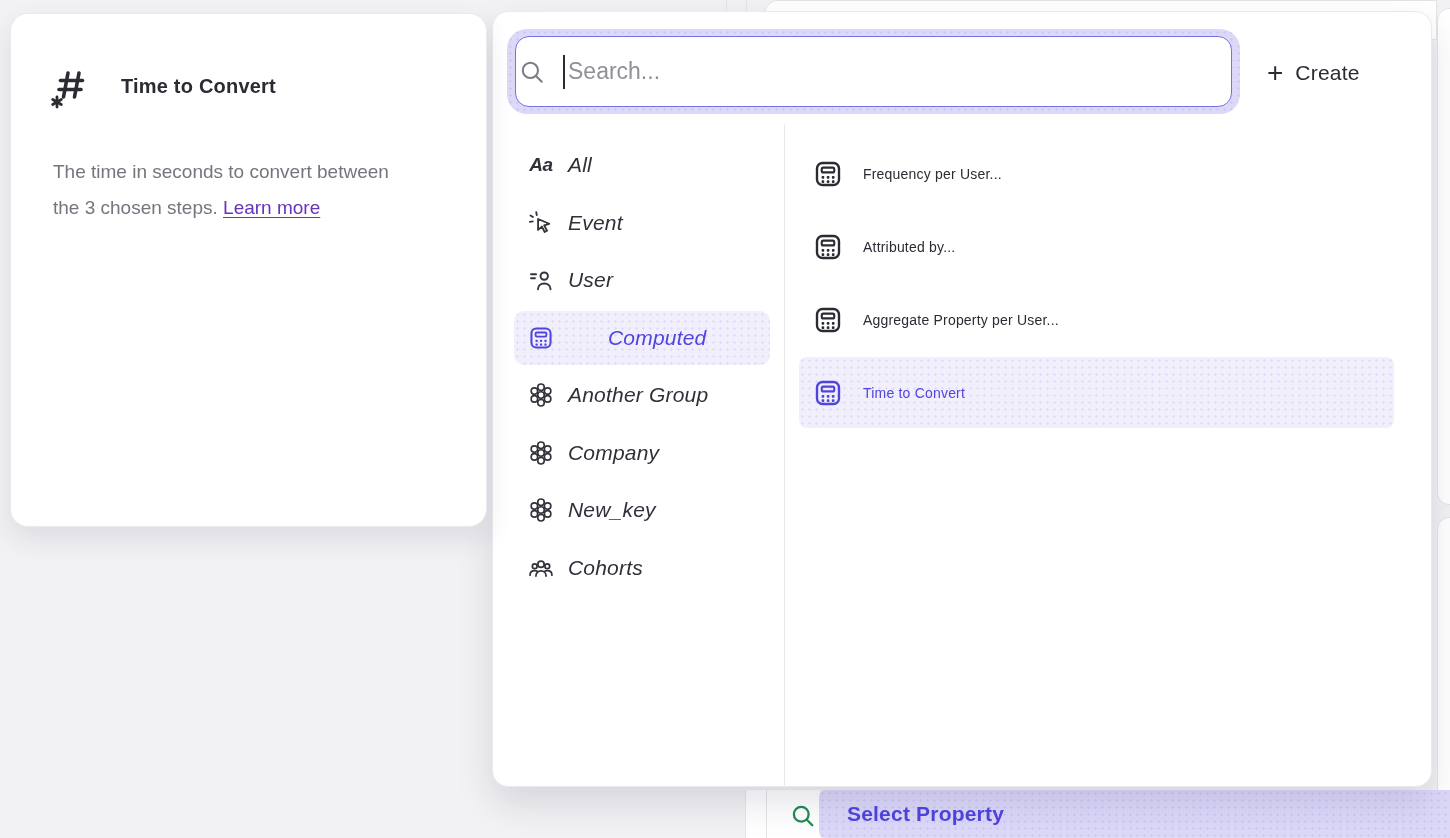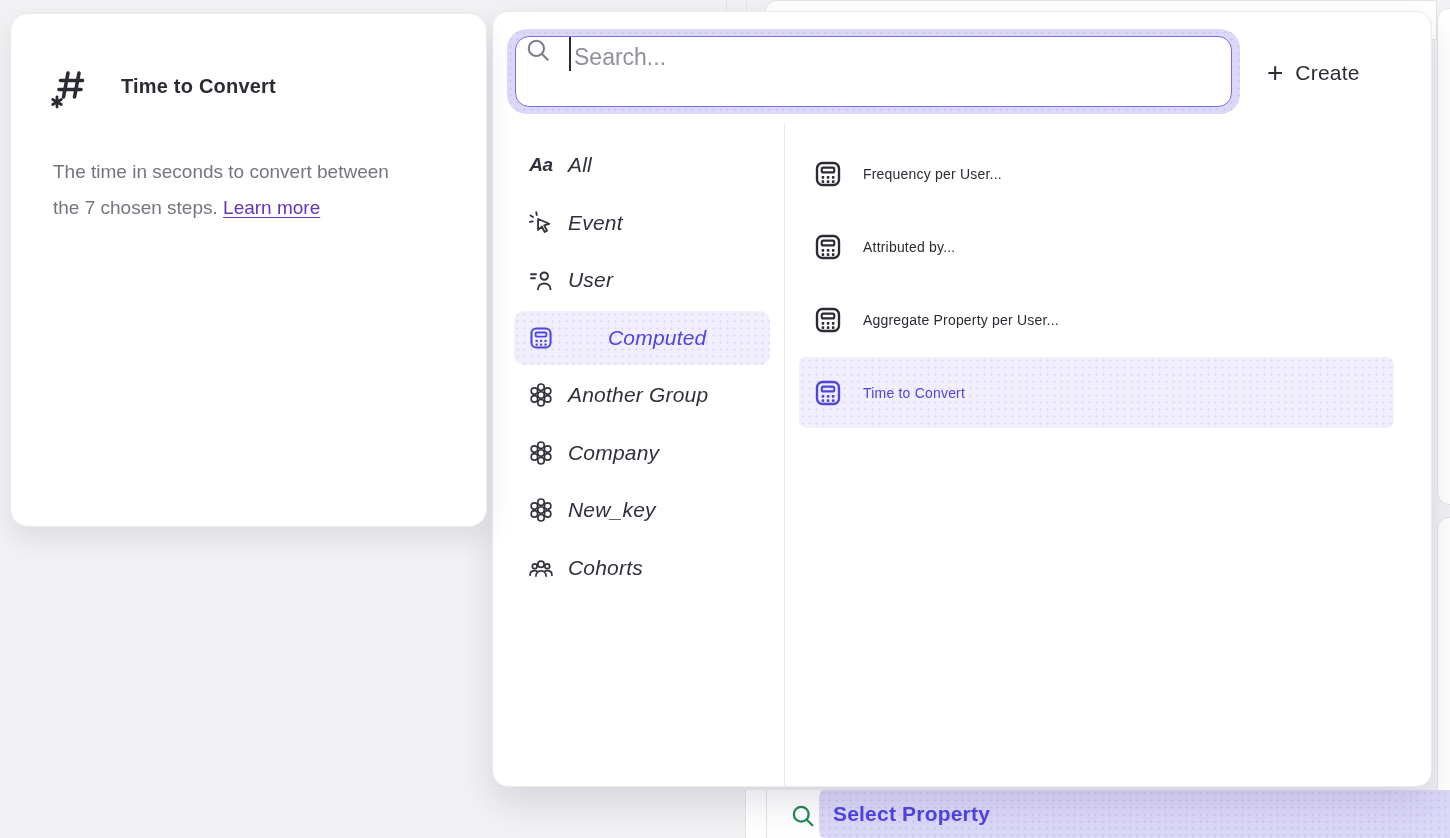--- a/index.html
+++ b/index.html
@@ -20,39 +20,39 @@
   .frag-vline{width:1px; background:var(--border-soft);}
   .frag-top-panel{left:764px; top:0; width:673px; height:40px; background:#fff; border:1px solid var(--border-soft); border-top-left-radius:14px;}
   .frag-right-a{left:1437px; top:8px; width:20px; height:497px; background:#fff; border:1px solid var(--border-soft); border-top-left-radius:12px; border-bottom-left-radius:12px;}
   .frag-right-b{left:1437px; top:517px; width:20px; height:330px; background:#fff; border:1px solid var(--border-soft); border-top-left-radius:12px;}
   .frag-bottom-white{left:745px; top:790px; width:75px; height:48px; background:#fff; border-left:1px solid var(--border-soft);}
   .frag-bottom-line{left:766px; top:790px; width:1px; height:48px; background:var(--border-soft);}
 
   .sp-icon{position:absolute; left:790px; top:803px; width:26px; height:26px;}
   .select-pill{position:absolute; left:819px; top:790px; width:631px; height:48px;
     background-color:var(--pill); border-top-left-radius:7px; border-bottom-left-radius:7px;
-    display:flex; align-items:center; padding-left:14px;}
+    display:flex; align-items:center; padding-left:28px;}
   .select-pill span{font-size:21px; font-weight:700; color:var(--purple); letter-spacing:.2px;}
 
   
   .card{position:absolute; left:10px; top:13px; width:477px; height:514px; background:var(--panel);
     border:1px solid var(--border); border-radius:18px; box-shadow:0 12px 28px rgba(40,35,80,.10); z-index:3;}
   .card-icon{position:absolute; left:38px; top:50px; width:44px; height:48px;}
   .card-title{position:absolute; left:110px; top:61px; font-size:20px; font-weight:700; color:var(--dark); letter-spacing:.2px;}
   .card-desc{position:absolute; left:42px; top:140px; width:400px; font-size:19px; line-height:35.5px; color:var(--gray);}
   .card-desc a{color:var(--link); text-decoration:underline; text-underline-offset:3px; cursor:pointer;}
 
   
   .dropdown{position:absolute; left:492px; top:11px; width:940px; height:776px; background:var(--panel);
     border:1px solid var(--border); border-radius:16px; box-shadow:0 16px 36px rgba(35,30,75,.13); z-index:2;}
 
   .search-ring{position:absolute; left:14px; top:17px; width:733px; height:85px; border-radius:20px;
     background-color:var(--ring); padding:7px 8px;}
   .search-box{width:100%; height:100%; background:#fff; border:1.6px solid var(--purple-border); border-radius:14px;
-    display:flex; align-items:flex-start; padding-left:9px;}
+    display:flex; align-items:center; padding-left:3px;}
   .search-box svg{flex:0 0 auto;}
   .caret{width:2px; height:34px; background:var(--dark); margin-left:18px; flex:0 0 auto;}
   .search-box input{flex:1 1 auto; border:none; outline:none; font-family:"Liberation Sans",sans-serif;
     font-size:23px; color:var(--dark); padding-left:3px; background:transparent; height:40px;}
   .search-box input::placeholder{color:#90909a; opacity:1;}
 
   .create-btn{position:absolute; left:766px; top:33px; width:150px; height:56px; display:flex; align-items:center;
     gap:12px; background:transparent; border:none; cursor:pointer; padding:0 0 0 8px;}
   .create-btn .plus{font-size:28px; font-weight:400; color:var(--dark); line-height:1;}
   .create-btn .lbl{font-size:21px; font-weight:500; color:var(--dark); letter-spacing:.2px;}
@@ -107,21 +107,21 @@
         <path d="M11.5 16.5 H33.5" stroke-width="3.6"></path>
         <path d="M10 25.5 H32" stroke-width="3.6"></path>
         <path d="M8 33 L8 43" stroke-width="2.8"></path>
         <path d="M3.7 35.5 L12.3 40.5" stroke-width="2.8"></path>
         <path d="M12.3 35.5 L3.7 40.5" stroke-width="2.8"></path>
       </svg>
     </div>
     <div class="card-title">Time to Convert</div>
     <div class="card-desc">
       <span>The time in seconds to convert between</span><br>
-      <span>the 7 chosen steps.</span>
+      <span>the 3 chosen steps.</span>
       <a>Learn more</a>
     </div>
   </div>
 
   <div class="dropdown">
 
     <div class="search-ring dotted">
       <div class="search-box">
         <svg viewBox="0 0 24 24" width="26" height="26" fill="none" stroke="#7b7b84" stroke-width="1.9" stroke-linecap="round">
           <circle cx="10.5" cy="10.5" r="7"></circle>

